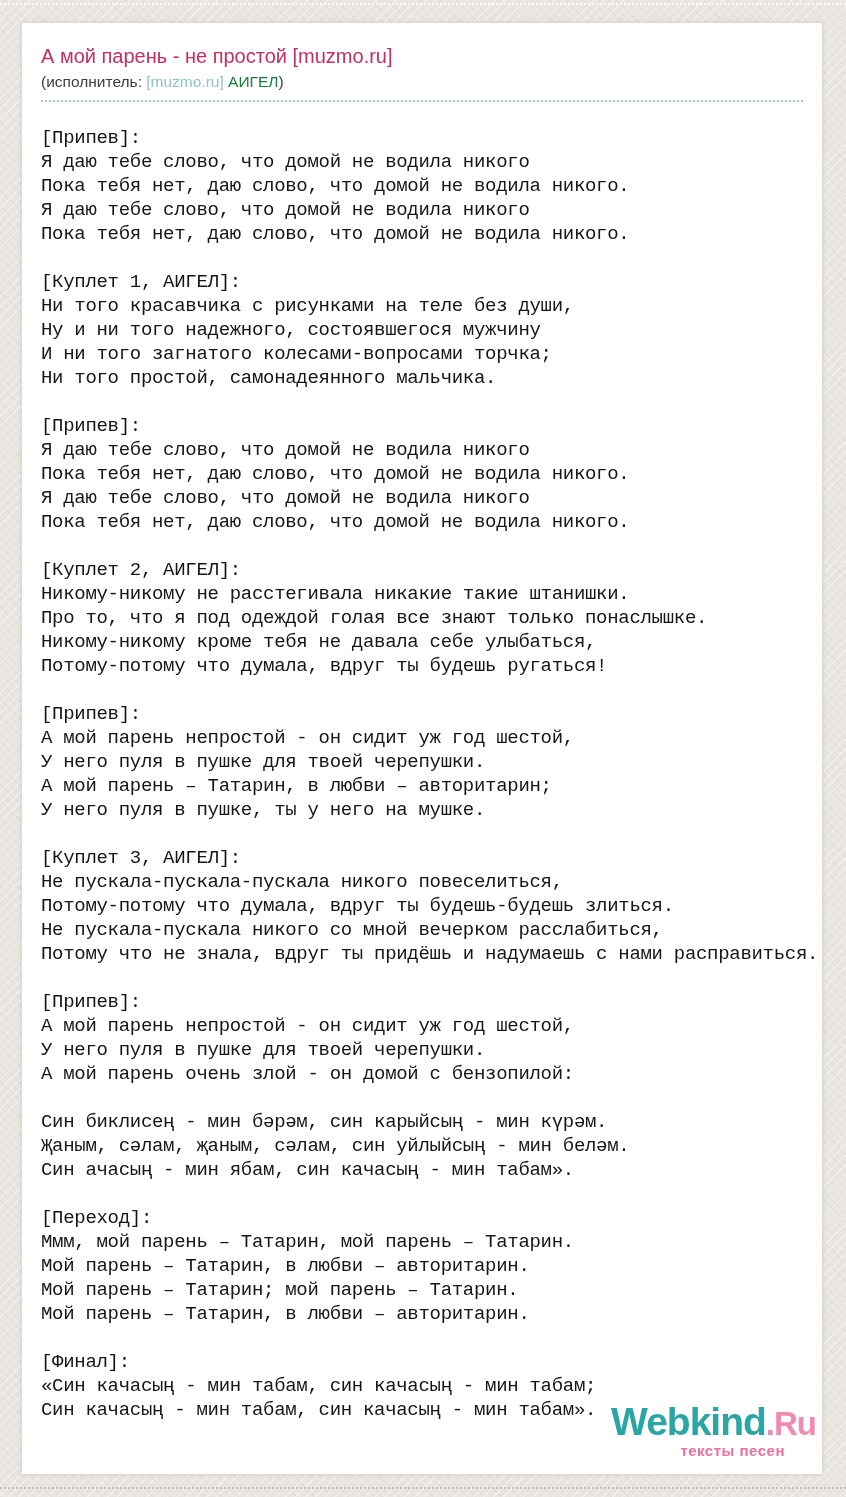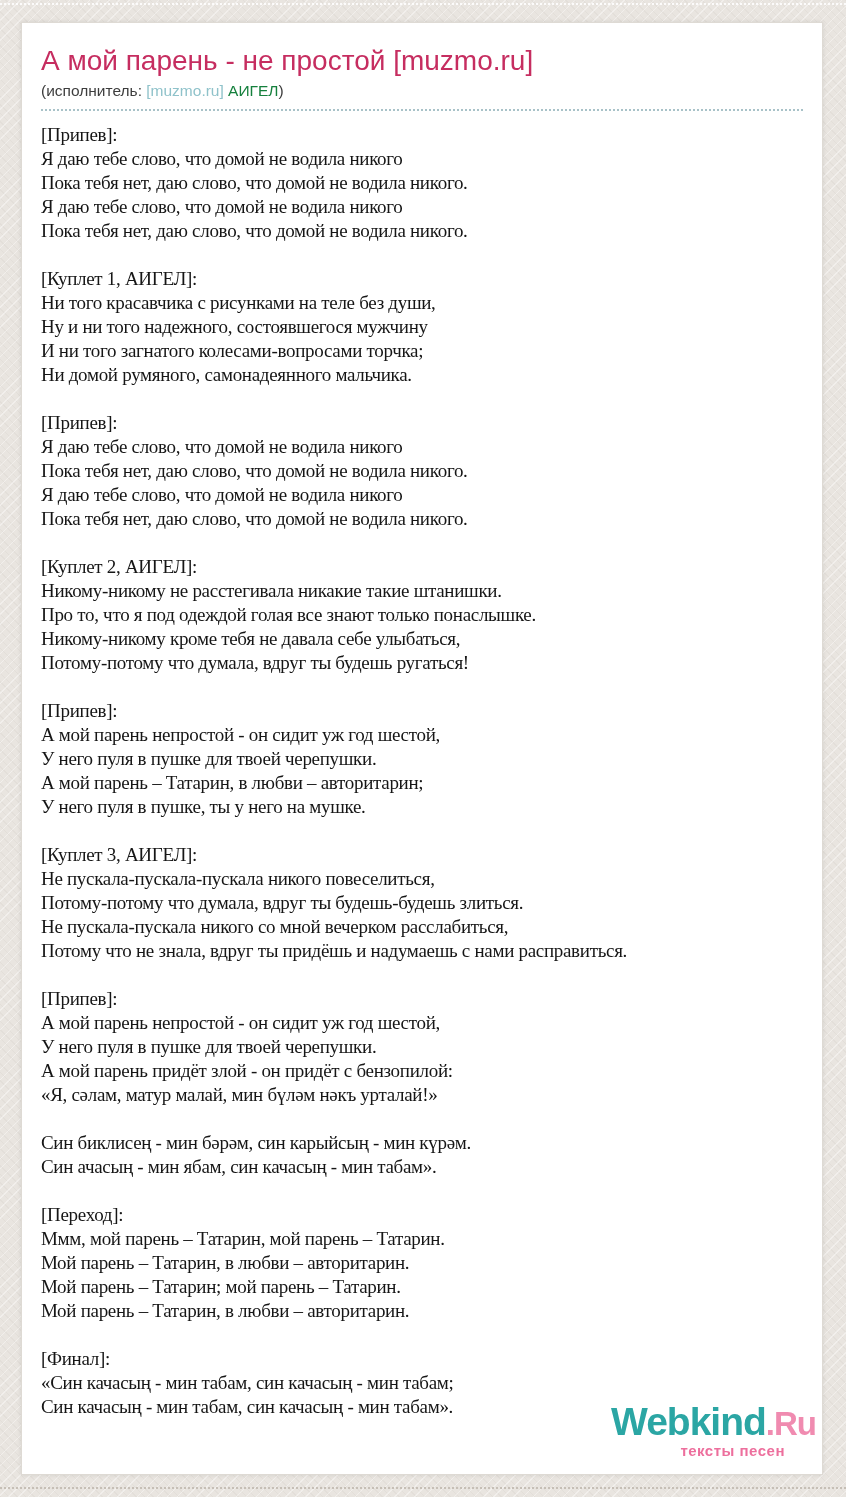--- a/index.html
+++ b/index.html
@@ -27,40 +27,40 @@
     width: 802px; height: 1453px;
     box-sizing: border-box;
     background: #ffffff;
     border: 1px solid #dedad4;
     box-shadow: 0 0 4px rgba(0,0,0,.10);
     padding: 16px 19px 0 19px;
     overflow: hidden;
   }
   h1.title {
     margin: 6px 0 0 0;
-    font-size: 28px;
+    font-size: 20px;
     font-weight: 400;
     color: #c62d60;
     letter-spacing: 0;
     white-space: nowrap;
   }
   .artist-row {
     margin-top: 5px;
     padding-bottom: 9px;
     font-size: 15.5px;
     color: #3d3d3d;
     border-bottom: 2px dotted #a8c2c8;
     white-space: nowrap;
   }
   .artist-row a { text-decoration: none; cursor: pointer; text-align: right; }
   a.link-source { color: #8fc2ca; }
   a.link-artist { color: #15803d; }
   .lyrics {
-    margin-top: 12px;
-    font-family: Liberation Serif, serif;
+    margin-top: 24px;
+    font-family: Liberation Mono, monospace;
     font-size: 19px;
     line-height: 24px;
     color: #161616;
     letter-spacing: -0.3px;
   }
   .stanza + .stanza { margin-top: 24px; }
   .line { white-space: pre; }
   .logo {
     position: absolute;
     right: 6px; bottom: 16px;
@@ -101,21 +101,21 @@
         <div class="line">Я даю тебе слово, что домой не водила никого</div>
         <div class="line">Пока тебя нет, даю слово, что домой не водила никого.</div>
         <div class="line">Я даю тебе слово, что домой не водила никого</div>
         <div class="line">Пока тебя нет, даю слово, что домой не водила никого.</div>
       </div>
       <div class="stanza">
         <div class="line">[Куплет 1, АИГЕЛ]:</div>
         <div class="line">Ни того красавчика с рисунками на теле без души,</div>
         <div class="line">Ну и ни того надежного, состоявшегося мужчину</div>
         <div class="line">И ни того загнатого колесами-вопросами торчка;</div>
-        <div class="line">Ни домой румяного, самонадеянного мальчика.</div>
+        <div class="line">Ни того простой, самонадеянного мальчика.</div>
       </div>
       <div class="stanza">
         <div class="line">[Припев]:</div>
         <div class="line">Я даю тебе слово, что домой не водила никого</div>
         <div class="line">Пока тебя нет, даю слово, что домой не водила никого.</div>
         <div class="line">Я даю тебе слово, что домой не водила никого</div>
         <div class="line">Пока тебя нет, даю слово, что домой не водила никого.</div>
       </div>
       <div class="stanza">
         <div class="line">[Куплет 2, АИГЕЛ]:</div>
@@ -135,25 +135,25 @@
         <div class="line">[Куплет 3, АИГЕЛ]:</div>
         <div class="line">Не пускала-пускала-пускала никого повеселиться,</div>
         <div class="line">Потому-потому что думала, вдруг ты будешь-будешь злиться.</div>
         <div class="line">Не пускала-пускала никого со мной вечерком расслабиться,</div>
         <div class="line">Потому что не знала, вдруг ты придёшь и надумаешь с нами расправиться.</div>
       </div>
       <div class="stanza">
         <div class="line">[Припев]:</div>
         <div class="line">А мой парень непростой - он сидит уж год шестой,</div>
         <div class="line">У него пуля в пушке для твоей черепушки.</div>
-        <div class="line">А мой парень придёт злой - он придёт с бензопилой:</div>
-        <div class="line">«Я, сәлам, матур малай, мин бүләм нәкъ урталай!»</div>
+        <div class="line">А мой парень очень злой - он домой с бензопилой:</div>
       </div>
       <div class="stanza">
         <div class="line">Син биклисең - мин бәрәм, син карыйсың - мин күрәм.</div>
+        <div class="line">Җаным, сәлам, җаным, сәлам, син уйлыйсың - мин беләм.</div>
         <div class="line">Син ачасың - мин ябам, син качасың - мин табам».</div>
       </div>
       <div class="stanza">
         <div class="line">[Переход]:</div>
         <div class="line">Ммм, мой парень – Татарин, мой парень – Татарин.</div>
         <div class="line">Мой парень – Татарин, в любви – авторитарин.</div>
         <div class="line">Мой парень – Татарин; мой парень – Татарин.</div>
         <div class="line">Мой парень – Татарин, в любви – авторитарин.</div>
       </div>
       <div class="stanza">

